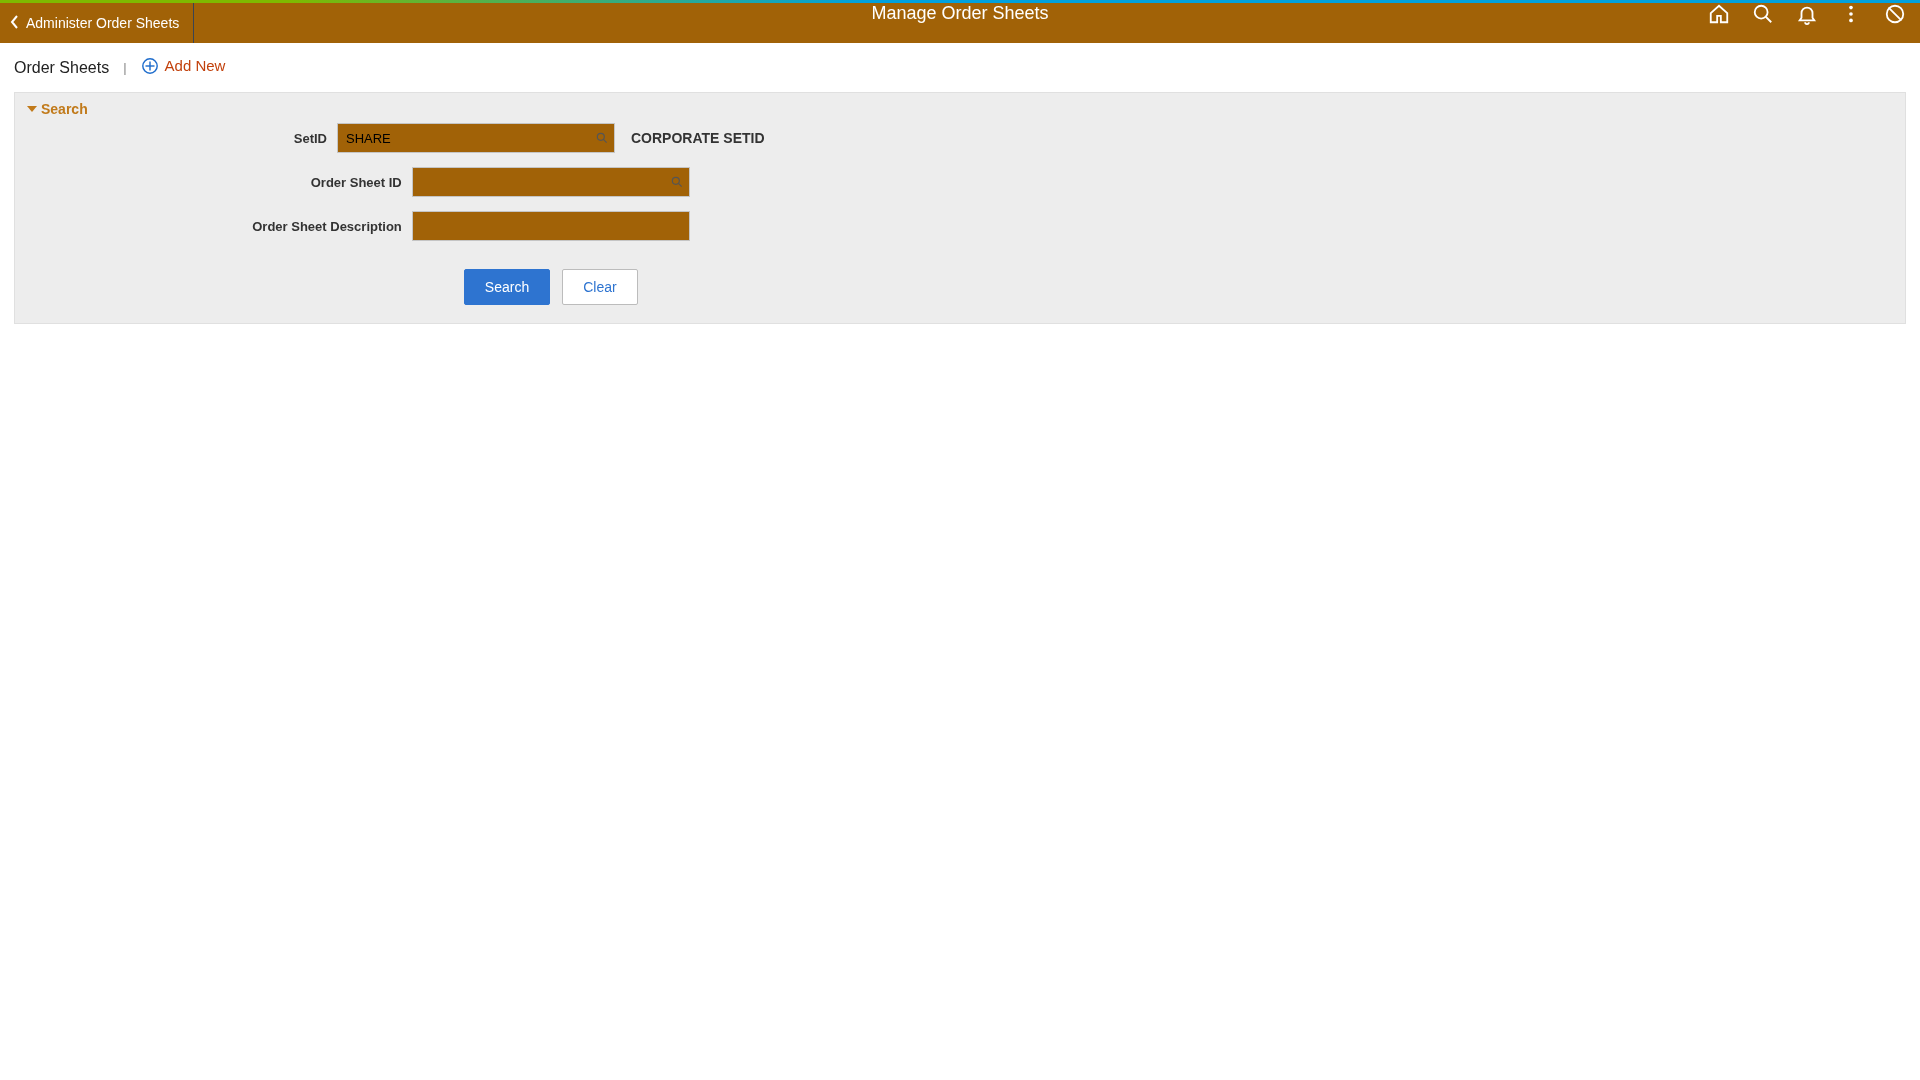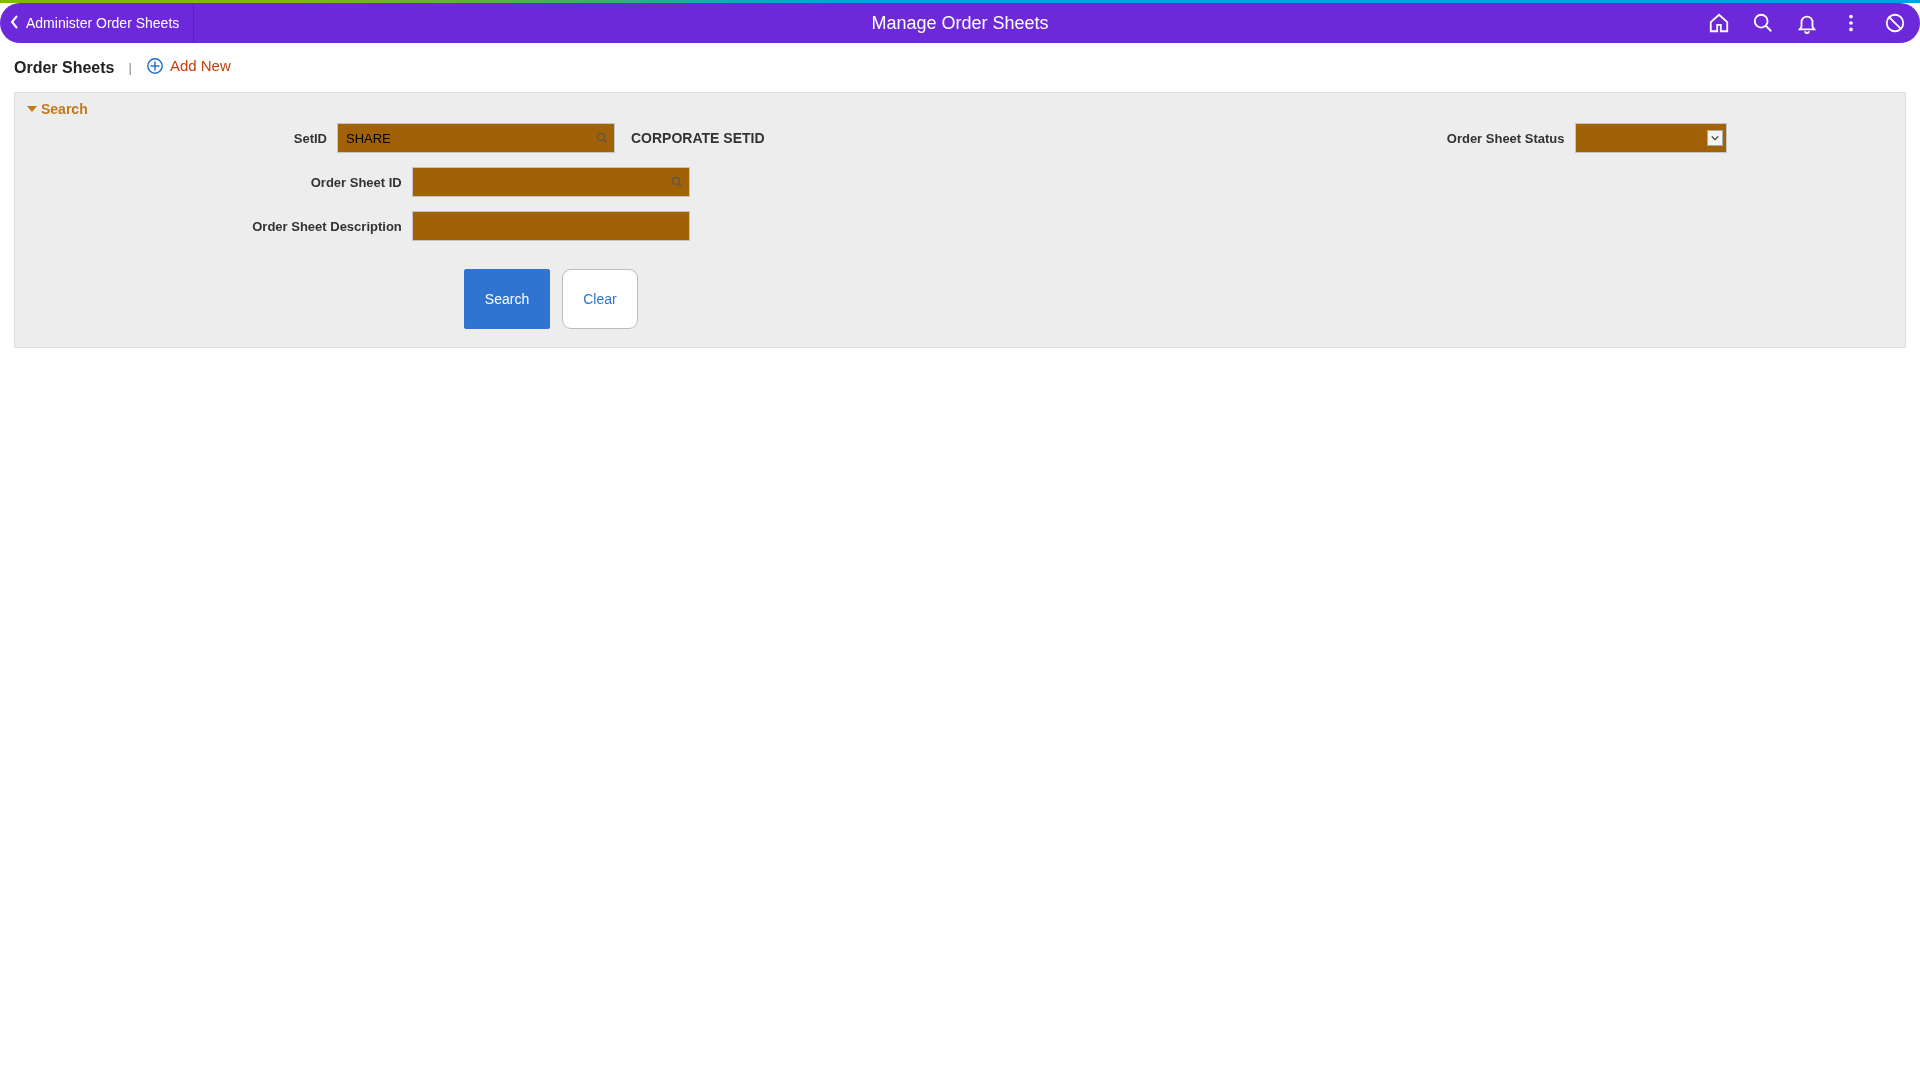--- a/index.html
+++ b/index.html
@@ -14,27 +14,26 @@
   }
 
   
   .top-gradient {
     height: 3px;
     background: linear-gradient(90deg, #7fba00 0%, #7fba00 15%, #00a1de 45%, #00a1de 100%);
   }
 
   
   .header-bar {
-    background: #6d28d9;
+    background: #a16207;
     height: 40px;
     display: flex;
-    align-items: center;
+    align-items: flex-start;
     color: #fff;
     position: relative;
-    border-radius: 20px;
   }
   .back-breadcrumb {
     display: flex;
     align-items: center;
     height: 100%;
     padding: 0 14px 0 10px;
     border-right: 1px solid #3a4452;
     cursor: pointer;
     font-size: 14px;
   }
@@ -63,21 +62,21 @@
   }
 
   
   .sub-header {
     display: flex;
     align-items: center;
     padding: 14px 14px 14px 14px;
     gap: 14px;
   }
   .sub-header .page-name {
-    font-weight: bold;
+    font-weight: normal;
     font-size: 16px;
     color: #222;
   }
   .sub-header .divider {
     color: #888;
   }
   .add-new {
     display: flex;
     gap: 6px;
     color: #c2410c;
@@ -190,24 +189,24 @@
     border: 1px solid #2e74d0;
     padding: 7px 20px;
     font-size: 14px;
     cursor: pointer;
     border-radius: 2px;
   }
   .btn-secondary {
     background: #fff;
     color: #2e74d0;
     border: 1px solid #bcbcbc;
-    padding: 21px 20px;
-    font-size: 14px;
-    cursor: pointer;
-    border-radius: 9px;
+    padding: 9px 20px;
+    font-size: 14px;
+    cursor: pointer;
+    border-radius: 2px;
   }
 
   .col-right-outer {
     flex: 1;
     display: flex;
     justify-content: flex-start;
     padding-left: 220px;
   }
 </style>
 </head>
@@ -325,29 +324,18 @@
       <div class="button-row">
         <button class="btn-primary">Search</button>
         <button class="btn-secondary">Clear</button>
       </div>
     </div>
 
     <div class="col-right-outer">
     <div class="form-col right">
 
 
-      <div class="form-row">
-        <div class="form-label">Order Sheet Status</div>
-        <div class="input-wrap">
-          <select><option></option></select>
-          <span class="select-chevron">
-            <svg width="8" height="8" viewBox="0 0 10 10">
-                  <path d="M1 3 L5 7 L9 3" stroke="#333" stroke-width="1.5" fill="none"></path>
-                </svg>
-          </span>
-        </div>
-      </div>
 
 
     </div>
     </div>
   </div>
 </div>
 
 </body></html>

